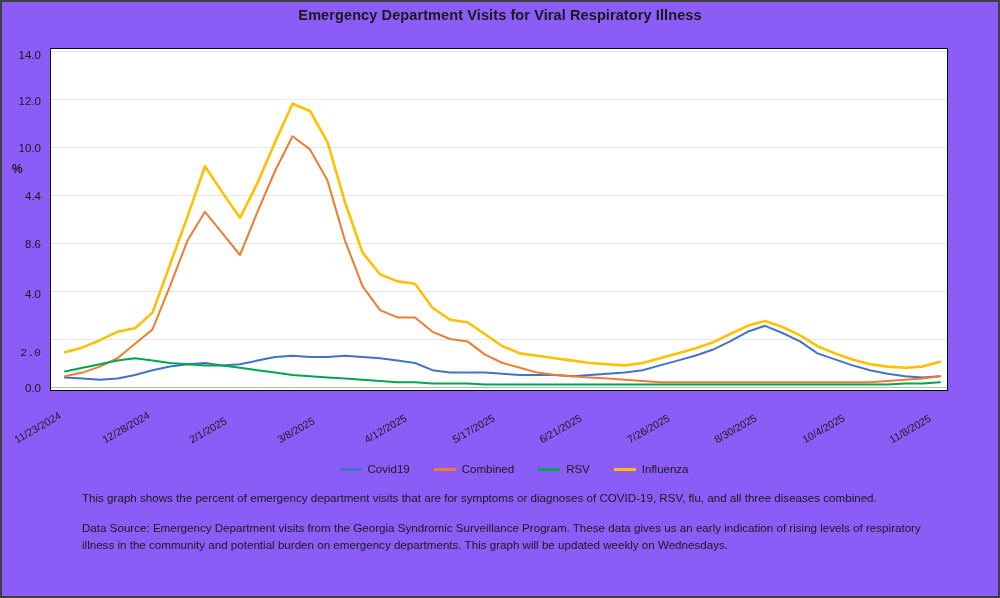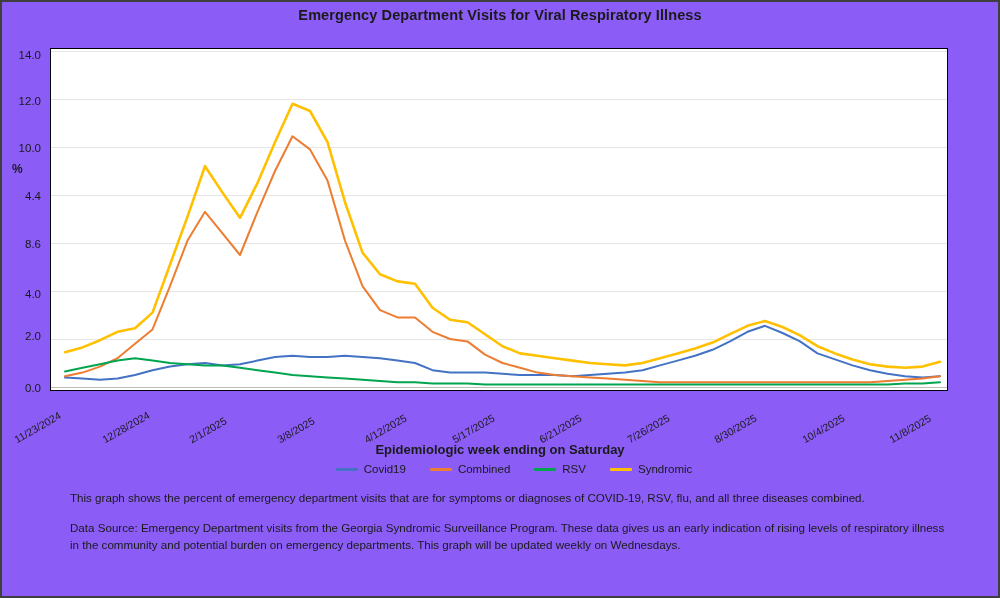--- a/index.html
+++ b/index.html
@@ -142,41 +142,41 @@
   #notes {
     position: absolute;
     left: 68px;
     top: 487px;
     width: 880px;
     font-size: 11.6px;
     line-height: 17px;
     color: #1a1a1a;
   }
   #notes p {
-    margin: 0 0 13px 0;
+    margin: 0 0 13px 12px;
   }
   #notes p.italic {
     font-style: italic;
     margin-bottom: 0;
   }
 </style>
 </head>
 <body>
 
 <div id="page">
 
   <div class="titles">
     <div class="title-main">Emergency Department Visits for Viral Respiratory Illness</div>
   </div>
 
   <div id="yaxis-title">%</div>
 
   <div class="ylabels" id="ylabels">
       <span style="top: 339.5px;">0.0</span>
-      <span style="top: 288px;">2.0</span>
+      <span style="top: 304px; font-family: Liberation Mono, monospace;">2.0</span>
       <span style="top: 234px; margin-top: 12px;">4.0</span>
       <span style="top: 195.5px;">8.6</span>
       <span style="top: 147.5px;">4.4</span>
       <span style="top: 99.5px;">10.0</span>
       <span style="top: 53px;">12.0</span>
       <span style="top: 7px;">14.0</span>
     </div>
 
   <div id="plot-frame">
     <div id="plot-inner">
@@ -206,38 +206,37 @@
       <span style="left: 272.5px; top: 4px; transform: rotate(-30deg) translate(-60px, 8px);">3/8/2025</span>
       <span style="left: 360px; top: 4px; transform: rotate(-30deg) translate(-60px, 8px);">4/12/2025</span>
       <span style="left: 447.5px; top: 4px; transform: rotate(-30deg) translate(-60px, 8px);">5/17/2025</span>
       <span style="left: 535px; top: 4px; transform: rotate(-30deg) translate(-60px, 8px);">6/21/2025</span>
       <span style="left: 622.5px; top: 4px; transform: rotate(-30deg) translate(-60px, 8px);">7/26/2025</span>
       <span style="left: 710px; top: 4px; transform: rotate(-30deg) translate(-60px, 8px);">8/30/2025</span>
       <span style="left: 797.5px; top: 4px; transform: rotate(-30deg) translate(-60px, 8px);">10/4/2025</span>
       <span style="left: 885px; top: 4px; transform: rotate(-30deg) translate(-60px, 8px);">11/8/2025</span>
     </div>
 
-  <div id="xaxis-title">Epidemiologic week ending on Saturday</div>
 
   <div id="legend">
       <div class="legend-item">
         <span class="legend-swatch" style="background: rgb(68, 114, 196);"></span>
         <span>Covid19</span>
       </div>
       <div class="legend-item">
         <span class="legend-swatch" style="background: rgb(237, 125, 49);"></span>
         <span>Combined</span>
       </div>
       <div class="legend-item">
         <span class="legend-swatch" style="background: rgb(0, 165, 80);"></span>
         <span>RSV</span>
       </div>
       <div class="legend-item">
         <span class="legend-swatch" style="background: rgb(255, 192, 0);"></span>
-        <span>Syndromic</span>
+        <span>Influenza</span>
       </div>
     </div>
 
   <div id="notes">
     <p>This graph shows the percent of emergency department visits that are for symptoms or diagnoses of COVID-19, RSV, flu, and all three diseases combined.</p>
     <p>Data Source: Emergency Department visits from the Georgia Syndromic Surveillance Program. These data gives us an early indication of rising levels of respiratory illness in the community and potential burden on emergency departments. This graph will be updated weekly on Wednesdays.</p>
   </div>
 
 </div>
 

